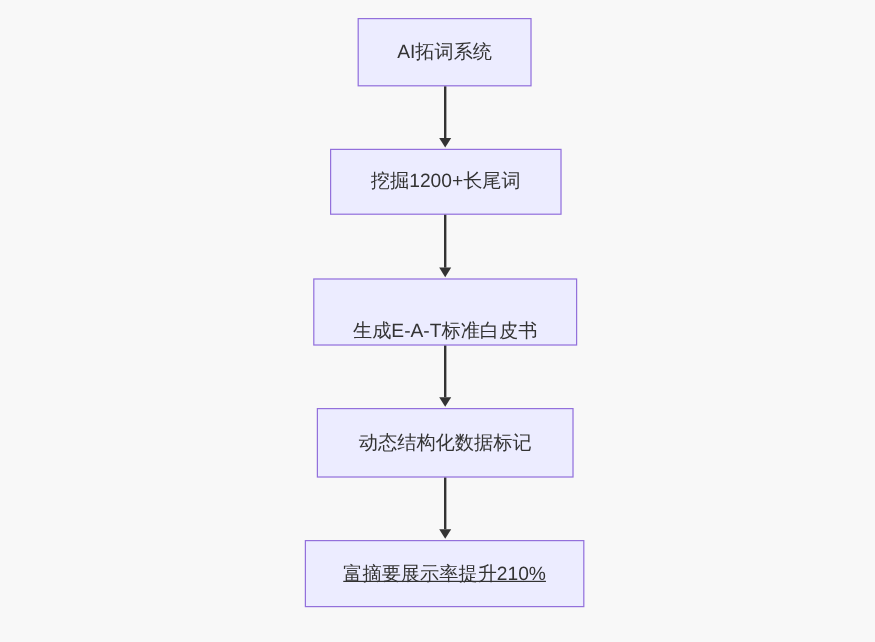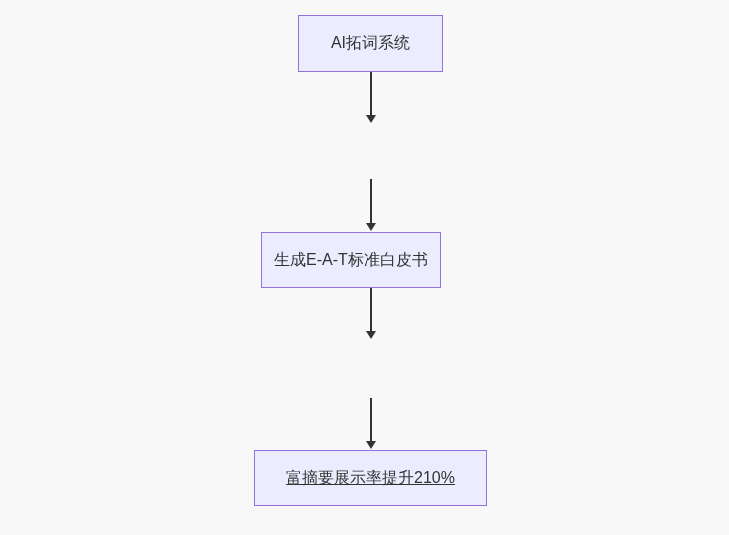--- a/index.html
+++ b/index.html
@@ -27,21 +27,21 @@
     color: #333333;
     font-size: 16px;
     display: flex;
     align-items: center;
     justify-content: center;
     text-align: center;
     white-space: nowrap;
   }
   .n1 { left: 298px; top: 15px;  width: 145px; height: 57px; }
   .n2 { left: 275px; top: 124px; width: 193px; height: 55px; }
-  .n3 { left: 261px; top: 232px; width: 180px; height: 56px; }
+  .n3 { left: 261px; top: 232px; width: 220px; height: 56px; align-items: flex-end; }
   .n4 { left: 264px; top: 340px; width: 214px; height: 58px; }
   .n5 { left: 254px; top: 450px; width: 233px; height: 56px; text-decoration: underline; }
 
   .edge {
     position: absolute;
     left: 365px;
     width: 11px;
     display: flex;
     flex-direction: column;
     align-items: center;
@@ -70,35 +70,41 @@
 
   <div class="node n1">
     <span>AI拓词系统</span>
   </div>
 
   <div class="edge e1">
     <div class="line"></div>
     <div class="head"></div>
   </div>
 
+  <div class="node n2">
+    <span>挖掘1200+长尾词</span>
+  </div>
 
   <div class="edge e2">
     <div class="line"></div>
     <div class="head"></div>
   </div>
 
   <div class="node n3">
     <span>生成E-A-T标准白皮书</span>
   </div>
 
   <div class="edge e3">
     <div class="line"></div>
     <div class="head"></div>
   </div>
 
+  <div class="node n4">
+    <span>动态结构化数据标记</span>
+  </div>
 
   <div class="edge e4">
     <div class="line"></div>
     <div class="head"></div>
   </div>
 
   <div class="node n5">
     <span>富摘要展示率提升210%</span>
   </div>
 

